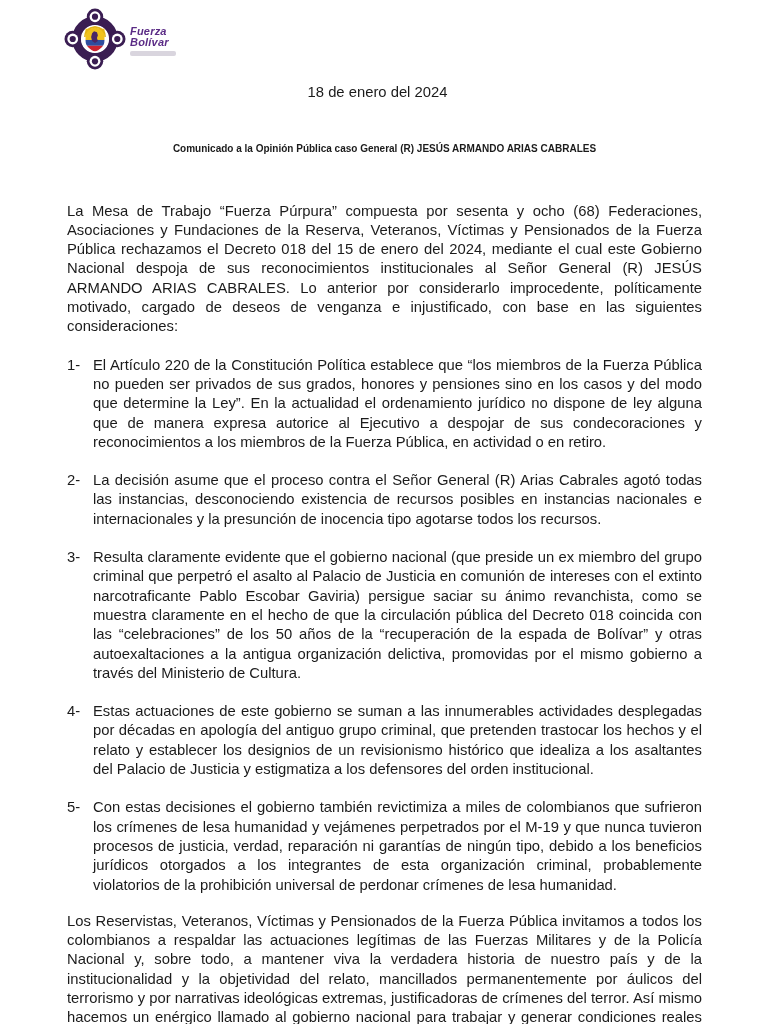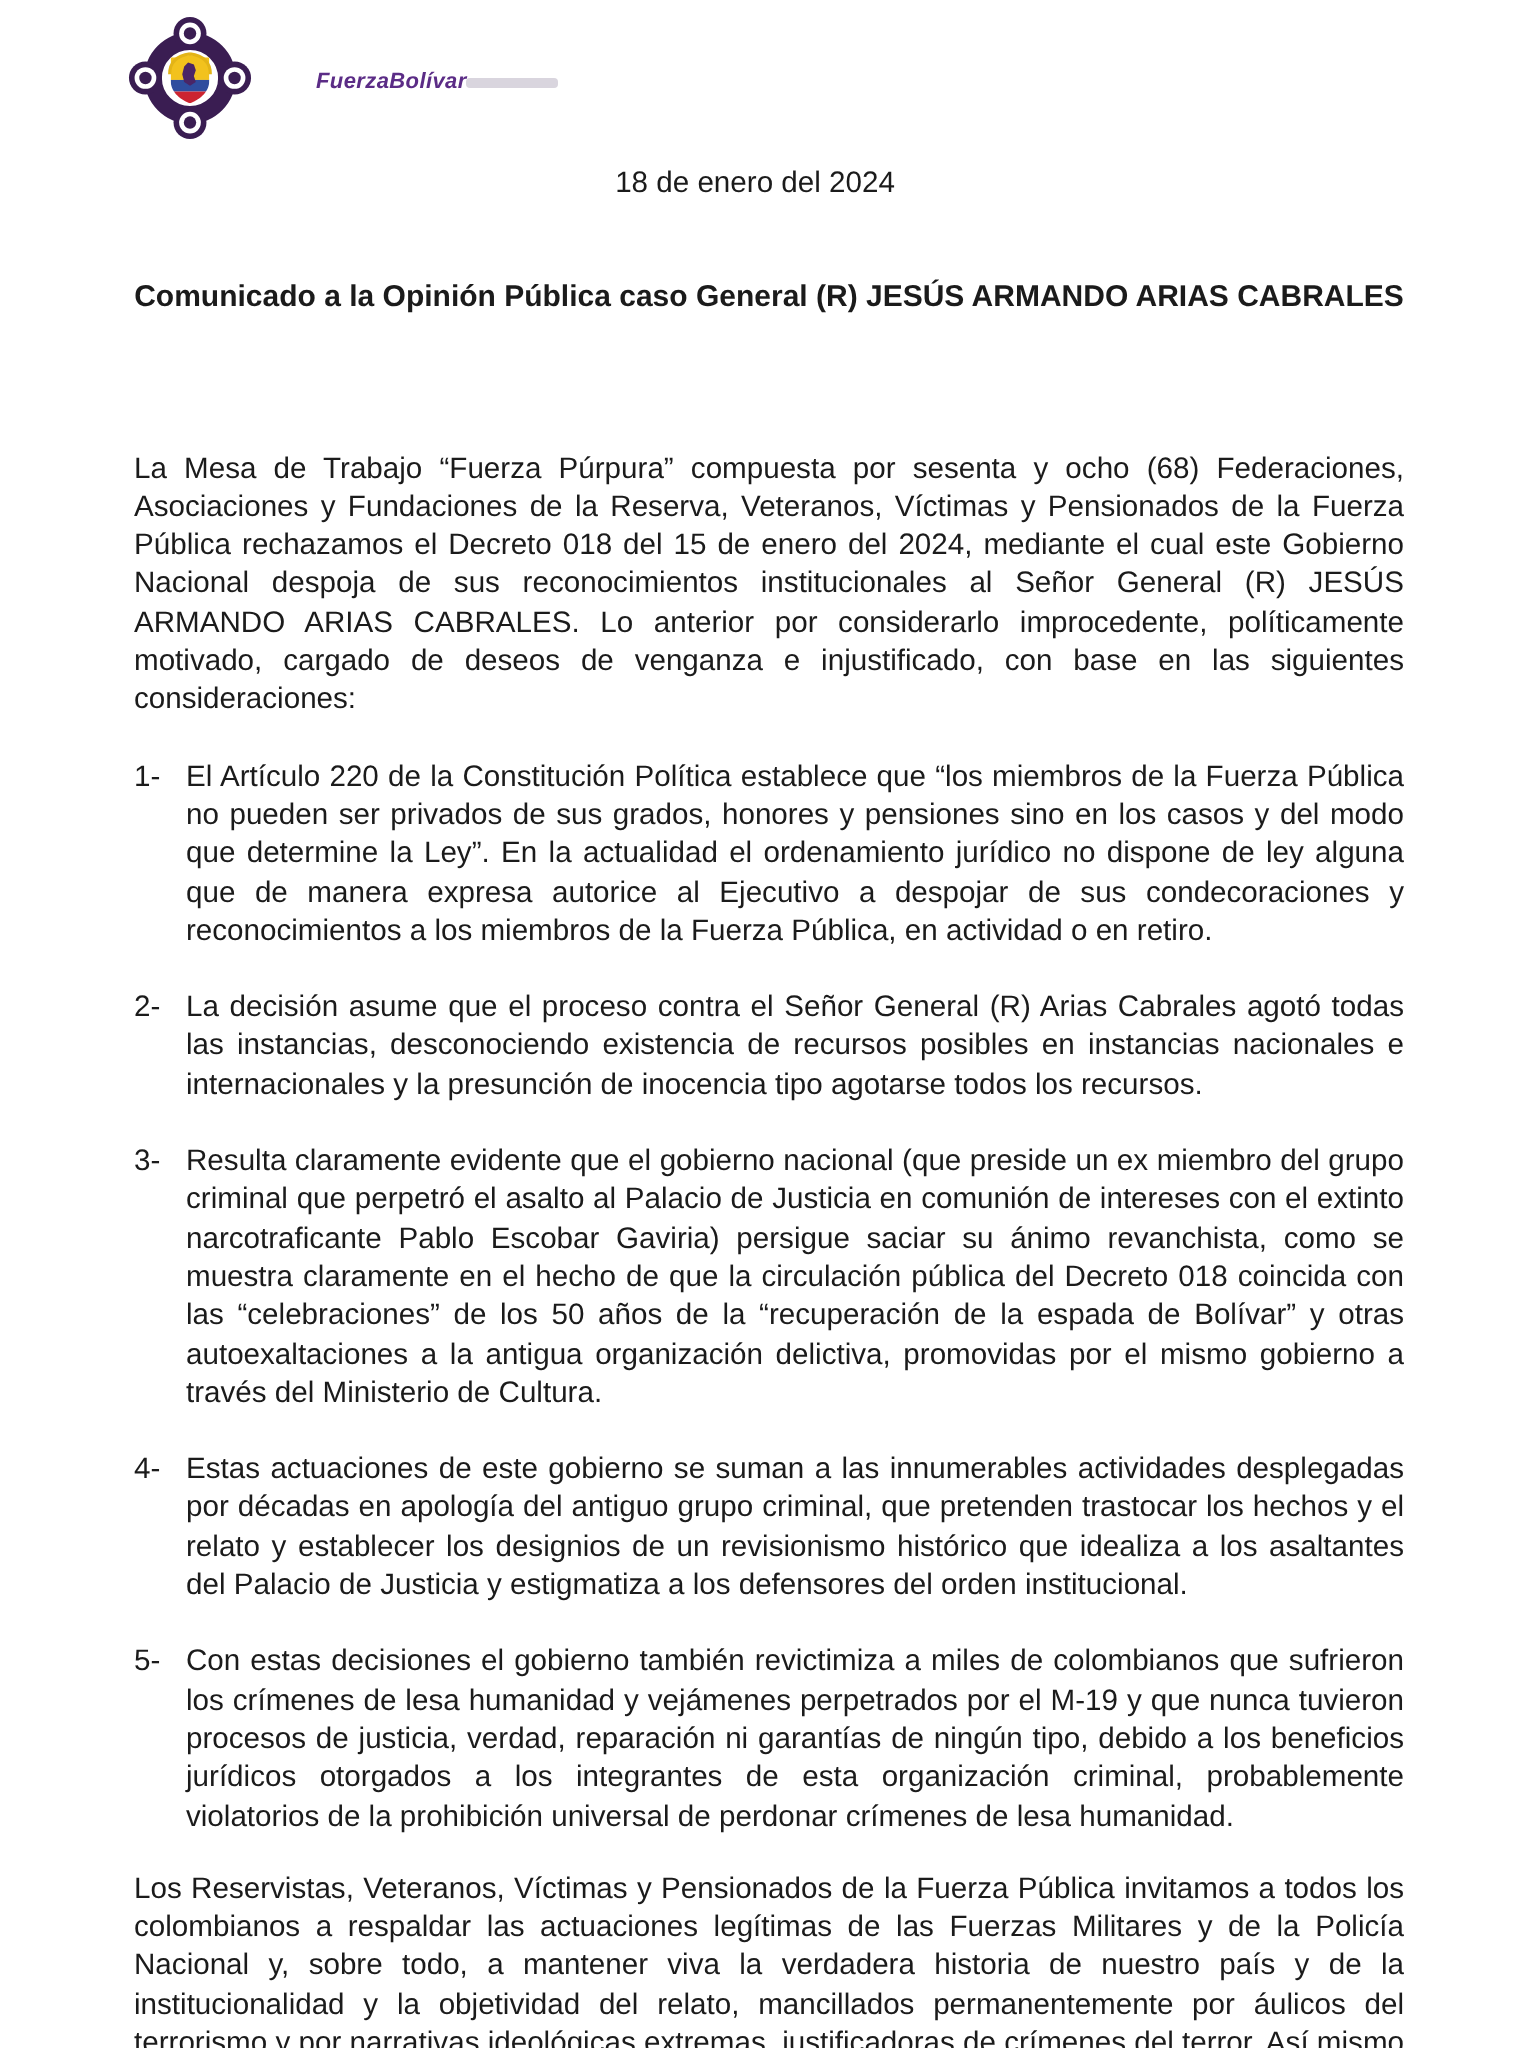--- a/index.html
+++ b/index.html
@@ -20,22 +20,22 @@
   .logo{
     position:absolute;
     top:8px;
     left:64px;
     display:flex;
     align-items:center;
     gap:4px;
   }
   .logo-wordmark{
     display:flex;
+    flex-direction:column;
     line-height:1.02;
-    margin-left:28px;
   }
   .logo-wordmark .word{
     font-size:11px;
     font-weight:bold;
     font-style:italic;
     color:#5b2c86;
     letter-spacing:.2px;
   }
   .logo-tagline{
     margin-top:3px;
@@ -54,24 +54,24 @@
     line-height:19.3px;
   }
   .date-line{
     text-align:center;
     padding-right:14px;
   }
   .doc-title{
     margin-top:37px;
     text-align:center;
     font-weight:bold;
-    font-size:15px;
+    font-size:10px;
   }
   .intro{
-    margin-top:67px;
+    margin-top:43px;
     text-align:justify;
   }
   .num-list{
     margin-top:13px;
   }
   .item{
     display:flex;
     margin-top:19px;
   }
   .item .num{

